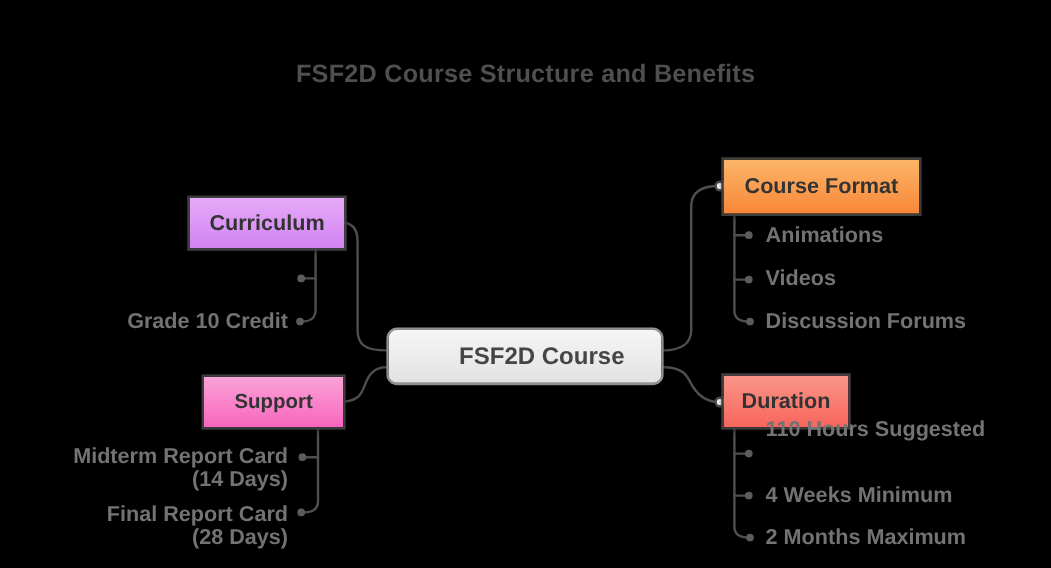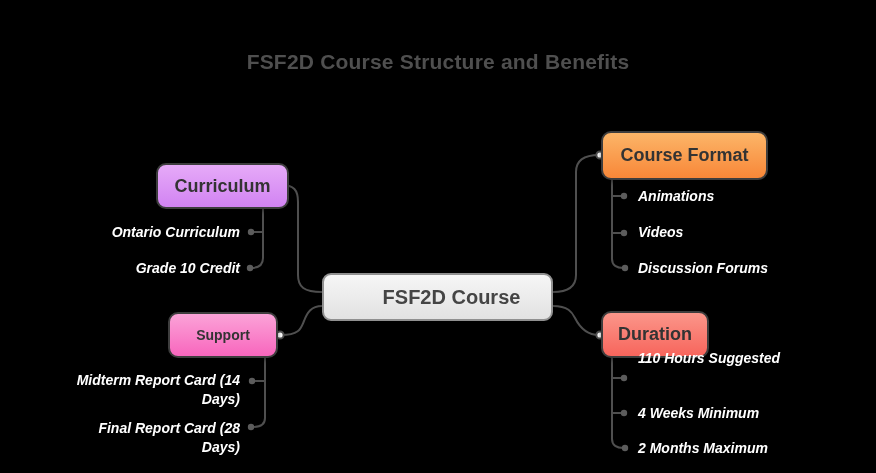--- a/index.html
+++ b/index.html
@@ -9,37 +9,37 @@
     margin-top:28px;
   }
   .diagram-title{
     position:absolute;top:22px;left:0;width:100%;text-align:center;
     font-size:21px;font-weight:bold;color:#4f4f4f;letter-spacing:.2px;
   }
   svg.connectors{position:absolute;left:0;top:0;width:876px;height:473px;}
   .edge{fill:none;stroke:#4f4f4f;stroke-width:2;stroke-linecap:round;}
   .node{
     position:absolute;box-sizing:border-box;display:flex;align-items:center;justify-content:center;
-    border:2px solid #3d3d3d;border-radius:10px;font-weight:bold;color:#333;
+    border:2px solid #3d3d3d;border-radius:0;font-weight:bold;color:#333;
     box-shadow:0 2px 4px rgba(0,0,0,.45);
   }
   .node-curriculum{left:156px;top:135px;width:133px;height:46px;font-size:18px;
     background:linear-gradient(180deg,#e6aaf8 0%,#d183f2 100%);}
   .node-course-format{left:601px;top:103px;width:167px;height:49px;font-size:18px;
     background:linear-gradient(180deg,#fcb568 0%,#f88738 100%);}
-  .node-support{left:168px;top:284px;width:110px;height:46px;font-size:14px;
+  .node-support{left:168px;top:284px;width:120px;height:46px;font-size:17px;
     background:linear-gradient(180deg,#fba3d8 0%,#f866bd 100%);}
   .node-duration{left:601px;top:283px;width:108px;height:47px;font-size:18px;
     background:linear-gradient(180deg,#fb968a 0%,#f7655c 100%);}
   .node-central{left:322px;top:245px;width:231px;height:48px;font-size:20px;color:#454545;
     border:2px solid #909090;border-radius:9px;
     background:linear-gradient(180deg,#f6f6f6 0%,#e2e2e2 100%);padding-left:28px;}
   .child{
-    position:absolute;color:#ffffff;font-weight:bold;font-size:14px;
-    transform:translateY(-50%);white-space:nowrap;line-height:19px;font-style:italic;
+    position:absolute;color:#737373;font-weight:bold;font-size:18px;
+    transform:translateY(-50%);white-space:nowrap;line-height:19px;
   }
   .child-left{right:636px;text-align:right;}
   .child-right{left:638px;text-align:left;}
   .child-wrap{white-space:normal;width:180px;}
   .y-ontario{top:204px;} .y-grade10{top:240px;}
   .y-midterm{top:362px;} .y-final{top:410px;}
   .y-animations{top:168px;} .y-videos{top:204px;} .y-forums{top:240px;}
   .y-hours{top:330px;} .y-weeks{top:385px;} .y-months{top:420px;}
 </style>
 </head>
@@ -100,21 +100,20 @@
   </div>
 
   <div class="node node-support">
     <span>Support</span>
   </div>
 
   <div class="node node-duration">
     <span>Duration</span>
   </div>
 
-  <div class="child child-left y-ontario">Ontario Curriculum</div>
   <div class="child child-left y-grade10">Grade 10 Credit</div>
 
   <div class="child child-left child-wrap y-midterm">Midterm Report Card (14 Days)</div>
   <div class="child child-left child-wrap y-final">Final Report Card (28 Days)</div>
 
   <div class="child child-right y-animations">Animations</div>
   <div class="child child-right y-videos">Videos</div>
   <div class="child child-right y-forums">Discussion Forums</div>
 
   <div class="child child-right y-hours">110 Hours Suggested</div>

